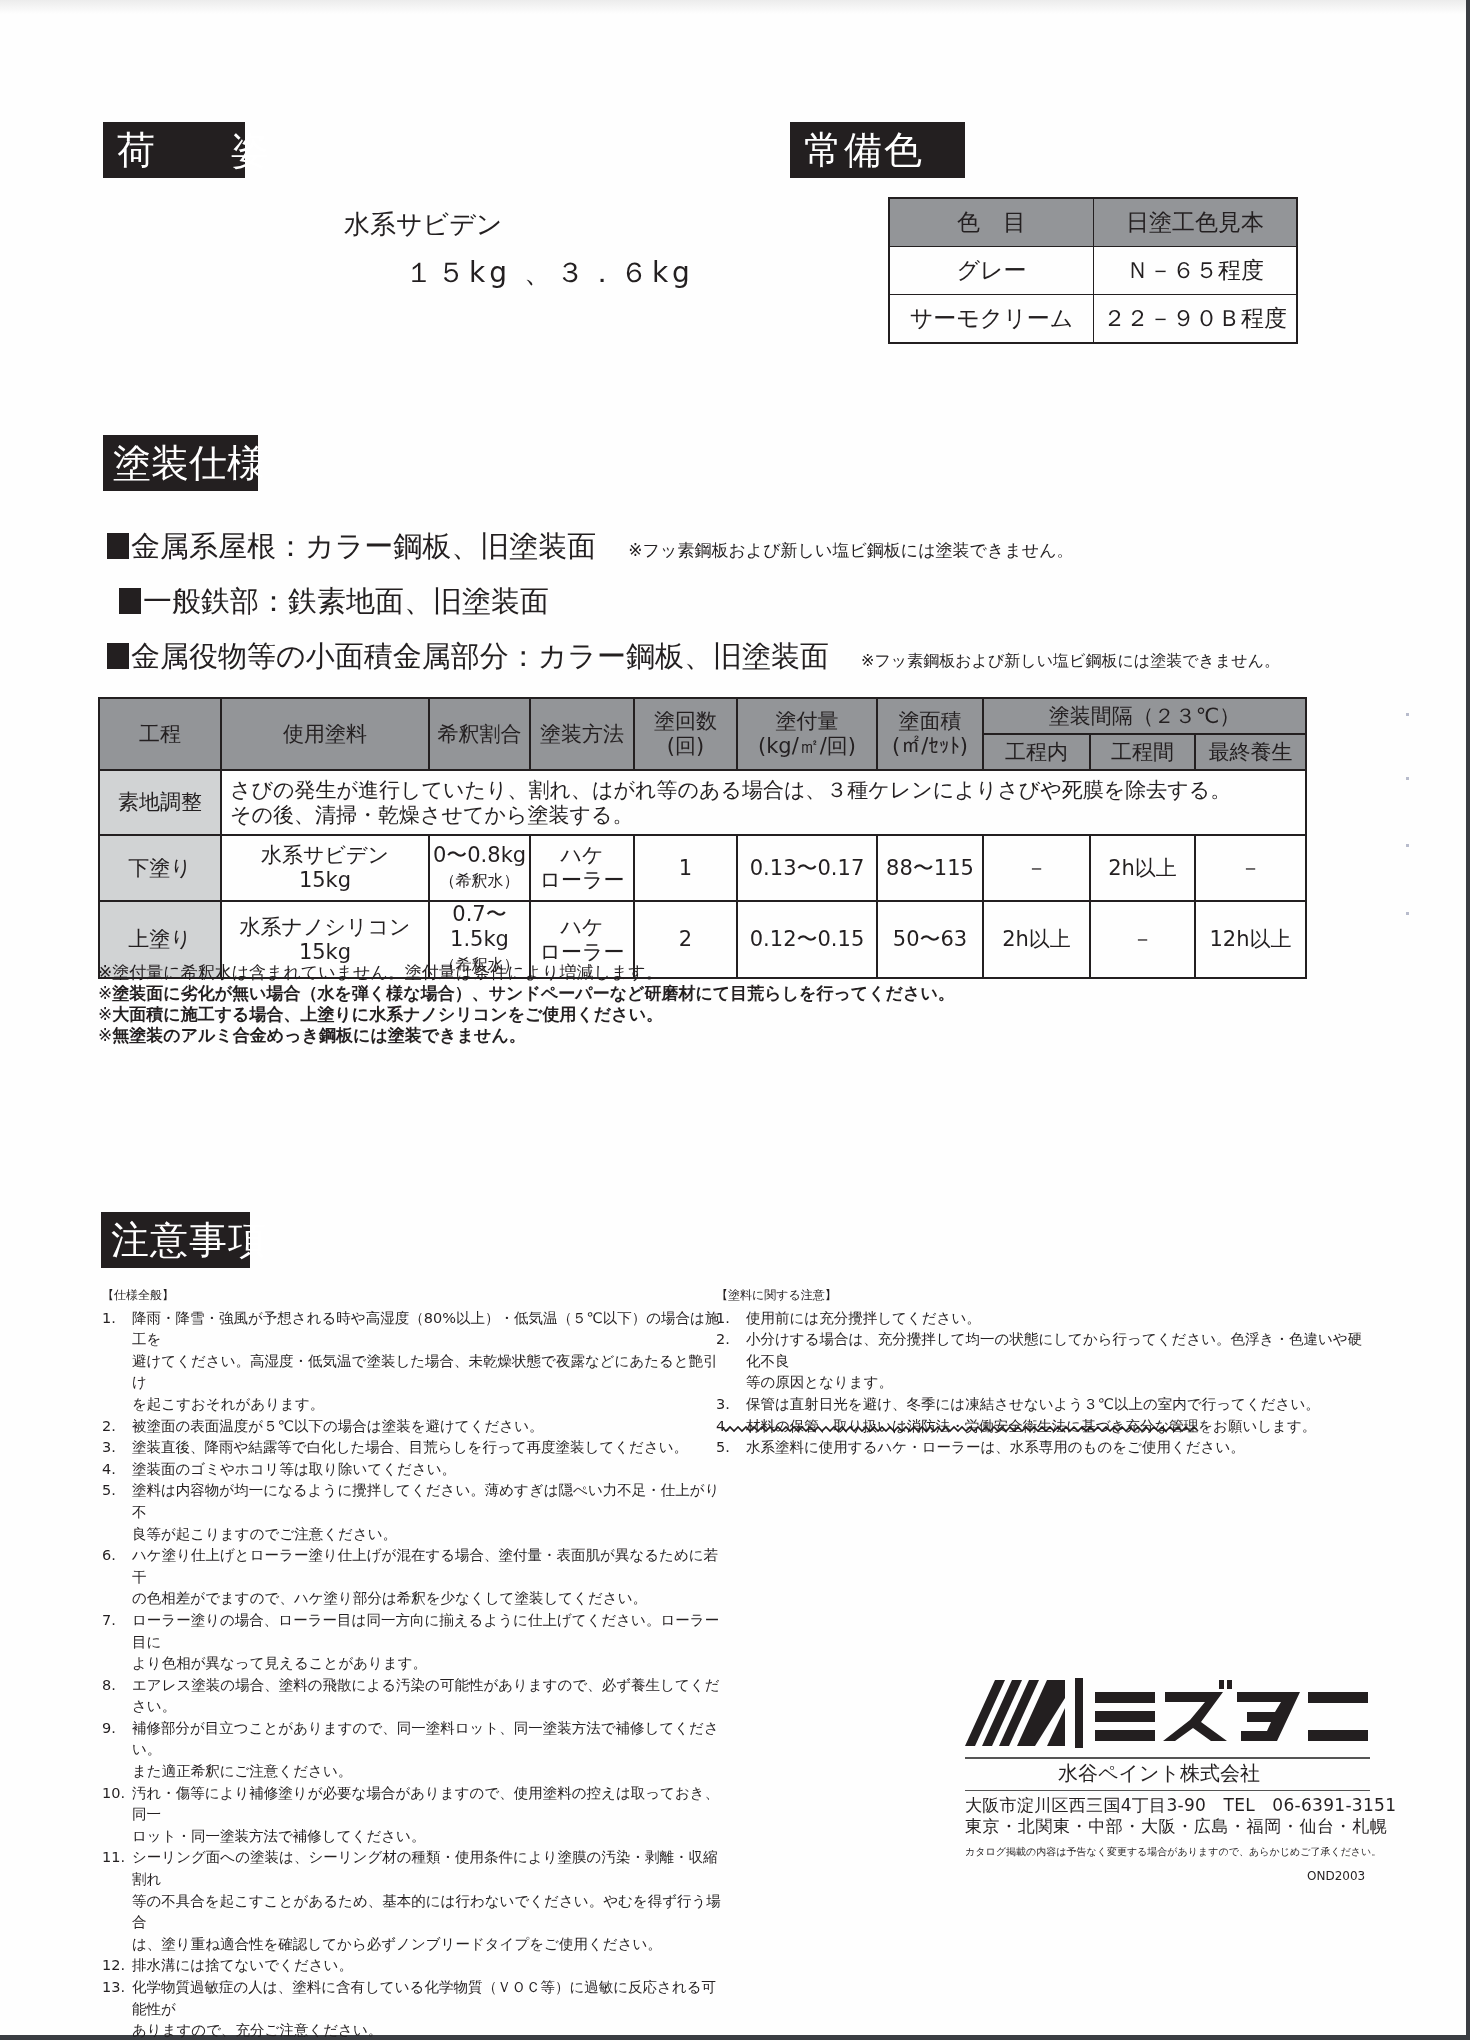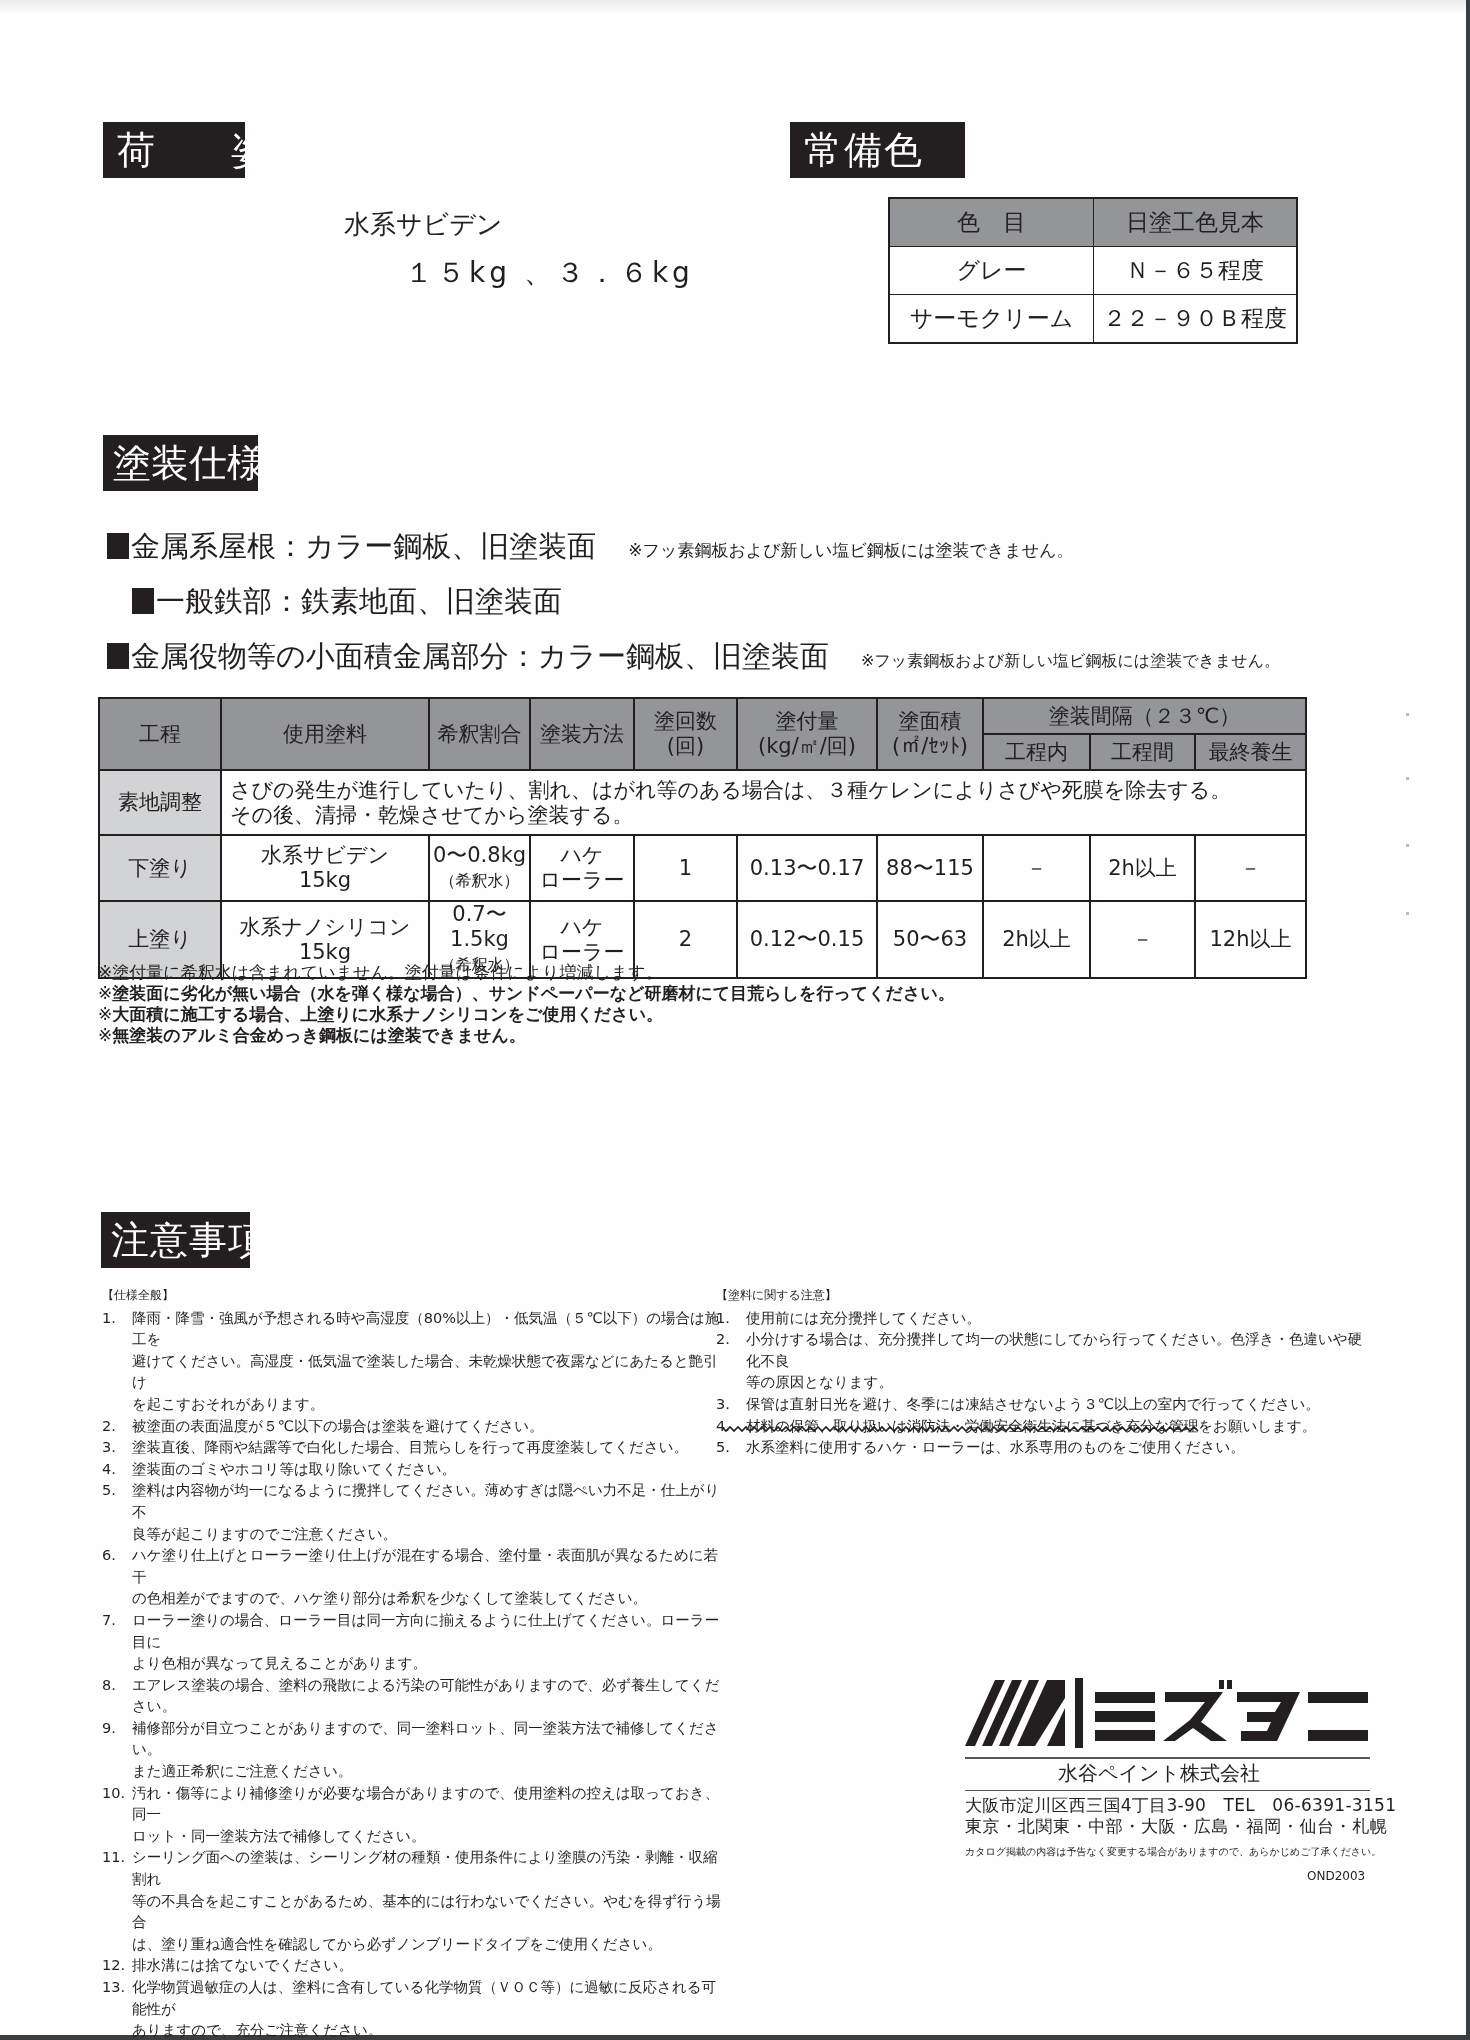--- a/index.html
+++ b/index.html
@@ -84,21 +84,21 @@
     <td>２２－９０Ｂ程度</td>
   </tr>
 </tbody>
   </table>
 
 <div class="sec-head" style="left:103px; top:435px; width:155px; letter-spacing:0; padding:0 10px;">塗装仕様</div>
 
 <div class="abs bl" style="left:107px; top:527px;">
   <span class="sq"></span><span>金属系屋根：カラー鋼板、旧塗装面</span><span class="note">※フッ素鋼板および新しい塩ビ鋼板には塗装できません。</span>
 </div>
-<div class="abs bl" style="left:120px; top:582px;padding-left:12px;">
+<div class="abs bl" style="left:107px; top:582px;padding-left:12px;">
   <span class="sq"></span><span>一般鉄部：鉄素地面、旧塗装面</span>
 </div>
 <div class="abs bl" style="left:107px; top:637px;">
   <span class="sq"></span><span>金属役物等の小面積金属部分：カラー鋼板、旧塗装面</span><span class="note" style="font-size:16px;">※フッ素鋼板および新しい塩ビ鋼板には塗装できません。</span>
 </div>
 
 <table class="stable">
   <colgroup>
     <col style="width:122px">
       <col style="width:208px">

